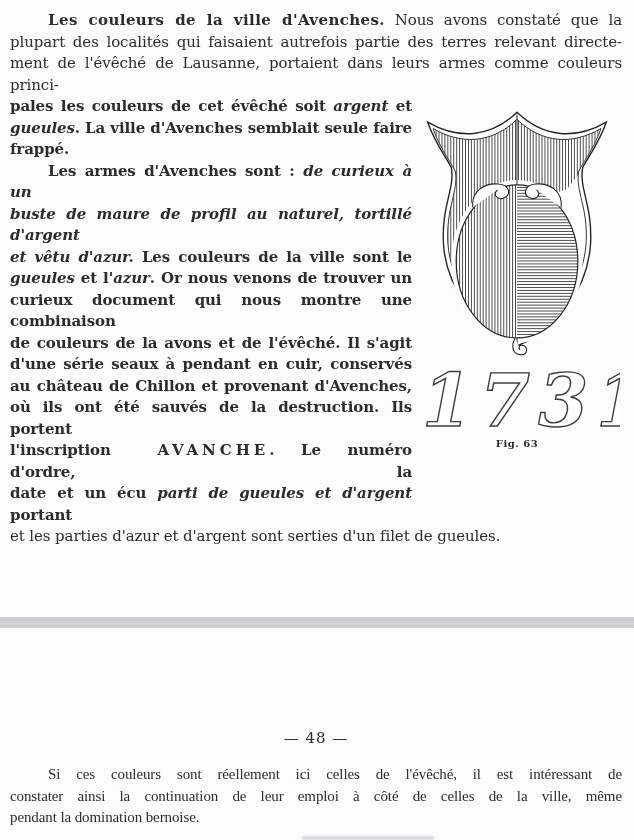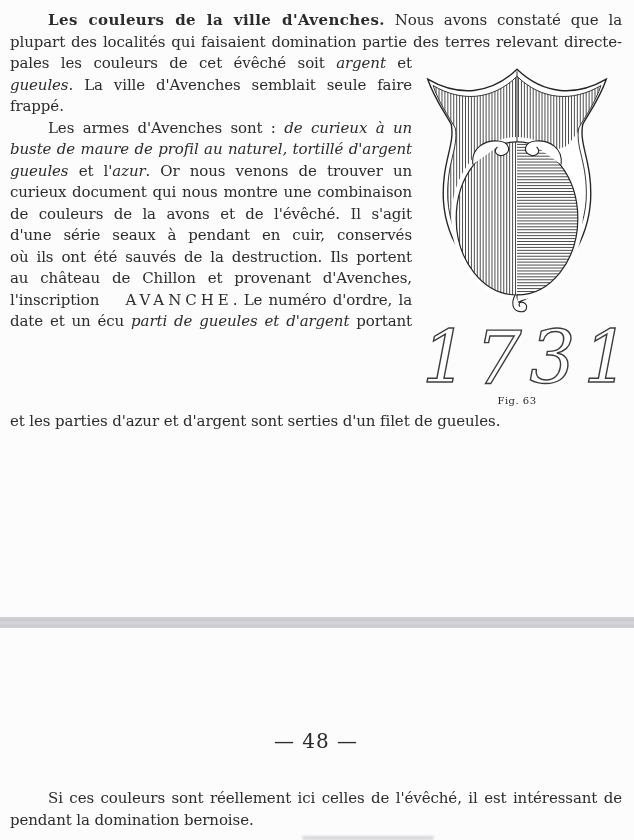--- a/index.html
+++ b/index.html
@@ -19,72 +19,74 @@
   .tline{
     font-size:15px;
     line-height:21.5px;
     letter-spacing:-0.1px;
     white-space:normal;
   }
   .tline b{letter-spacing:0.4px;}
   .j{text-align:justify;text-align-last:justify;}
   .ind{text-indent:38px;}
   .caps{letter-spacing:4px;margin-left:20px;}
-  .mid{display:flex;}
+  .mid{display:flex;font-weight:bold;}
   .col-text{width:402px;flex:0 0 402px;}
   .col-fig{flex:1 1 auto;position:relative;}
   .shield-svg{display:block;margin:8px auto 0 auto;}
   .numerals-svg{display:block;margin:4px auto 0 auto;}
   .fig-caption{
     text-align:center;
     font-size:10px;
     letter-spacing:0.5px;
   }
-  .closing{margin-top:5px;}
+  .closing{}
   .band{
     position:absolute;left:0;top:617px;width:634px;height:11px;
     background:linear-gradient(180deg,#d4d4d8 0px,#c8c8ce 3px,#d7d7db 6px,#cacad0 9px,#d2d2d6 11px);
   }
   .p2{position:absolute;left:10px;right:12px;top:729px;}
   .pageno{
     text-align:center;
-    font-size:20px;
+    font-size:15px;
     letter-spacing:1px;
   }
-  .p2 .para{margin-top:35px;}
+  .p2 .para{margin-top:17px;font-family:Liberation Serif, serif;}
   .smudge{
     position:absolute;left:302px;top:836px;width:132px;height:4px;
     background:#d8d8db;border-radius:2px;filter:blur(0.8px);
   }
 </style>
 </head>
 <body>
 
 <div class="page">
 
   <div class="content">
 
     <div>
         <div class="tline j ind"><b>Les couleurs de la ville d'Avenches.</b> Nous avons constaté que la</div>
-        <div class="tline j">plupart des localités qui faisaient domination partie des terres relevant directe-</div>
+        <div class="tline j">plupart des localités qui faisaient autrefois partie des terres relevant directe-</div>
+        <div class="tline j">ment de l'évêché de Lausanne, portaient dans leurs armes comme couleurs princi-</div>
       </div>
 
     <div class="mid">
       <div class="col-text">
           <div class="tline j">pales les couleurs de cet évêché soit <i>argent</i> et</div>
           <div class="tline j"><i>gueules</i>. La ville d'Avenches semblait seule faire</div>
           <div class="tline">frappé.</div>
           <div class="tline j ind">Les armes d'Avenches sont : <i>de curieux à un</i></div>
           <div class="tline j"><i>buste de maure de profil au naturel, tortillé d'argent</i></div>
+          <div class="tline j"><i>et vêtu d'azur.</i> Les couleurs de la ville sont le</div>
           <div class="tline j"><i>gueules</i> et l'<i>azur</i>. Or nous venons de trouver un</div>
           <div class="tline j">curieux document qui nous montre une combinaison</div>
           <div class="tline j">de couleurs de la avons et de l'évêché. Il s'agit</div>
           <div class="tline j">d'une série seaux à pendant en cuir, conservés</div>
+          <div class="tline j">au château de Chillon et provenant d'Avenches,</div>
           <div class="tline j">où ils ont été sauvés de la destruction. Ils portent</div>
-          <div class="tline j">au château de Chillon et provenant d'Avenches,</div>
           <div class="tline j">l'inscription <span class="caps">AVANCHE</span>. Le numéro d'ordre, la</div>
           <div class="tline j">date et un écu <i>parti de gueules et d'argent</i> portant</div>
         </div>
 
       <div class="col-fig">
 
         <svg class="shield-svg" width="206" height="260" viewBox="0 0 210 260" aria-hidden="true">
           <defs>
             <pattern id="vh" width="3" height="3" patternUnits="userSpaceOnUse">
               <path d="M1.5,0 V3" stroke="#343434" stroke-width="0.9"></path>
@@ -143,19 +145,20 @@
         <div class="tline">et les parties d'azur et d'argent sont serties d'un filet de gueules.</div>
       </div>
   </div>
 
   <div class="band"></div>
 
   <div class="p2">
     <div class="pageno">— 48 —</div>
     <div class="para">
         <div class="tline j ind">Si ces couleurs sont réellement ici celles de l'évêché, il est intéressant de</div>
+        <div class="tline j">constater ainsi la continuation de leur emploi à côté de celles de la ville, même</div>
         <div class="tline">pendant la domination bernoise.</div>
       </div>
   </div>
 
   <div class="smudge"></div>
 
 </div>
 
 </body></html>

